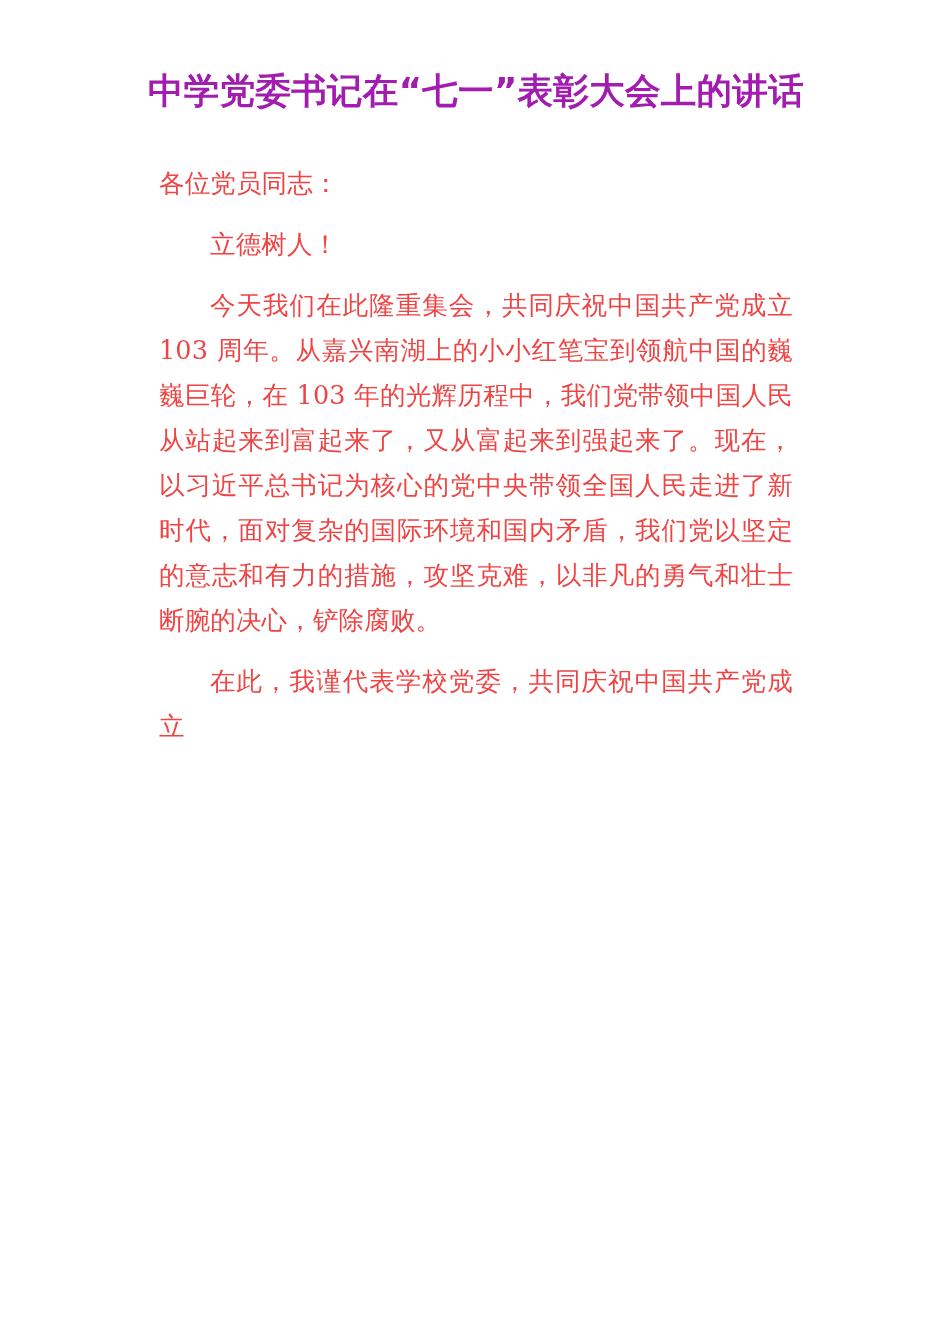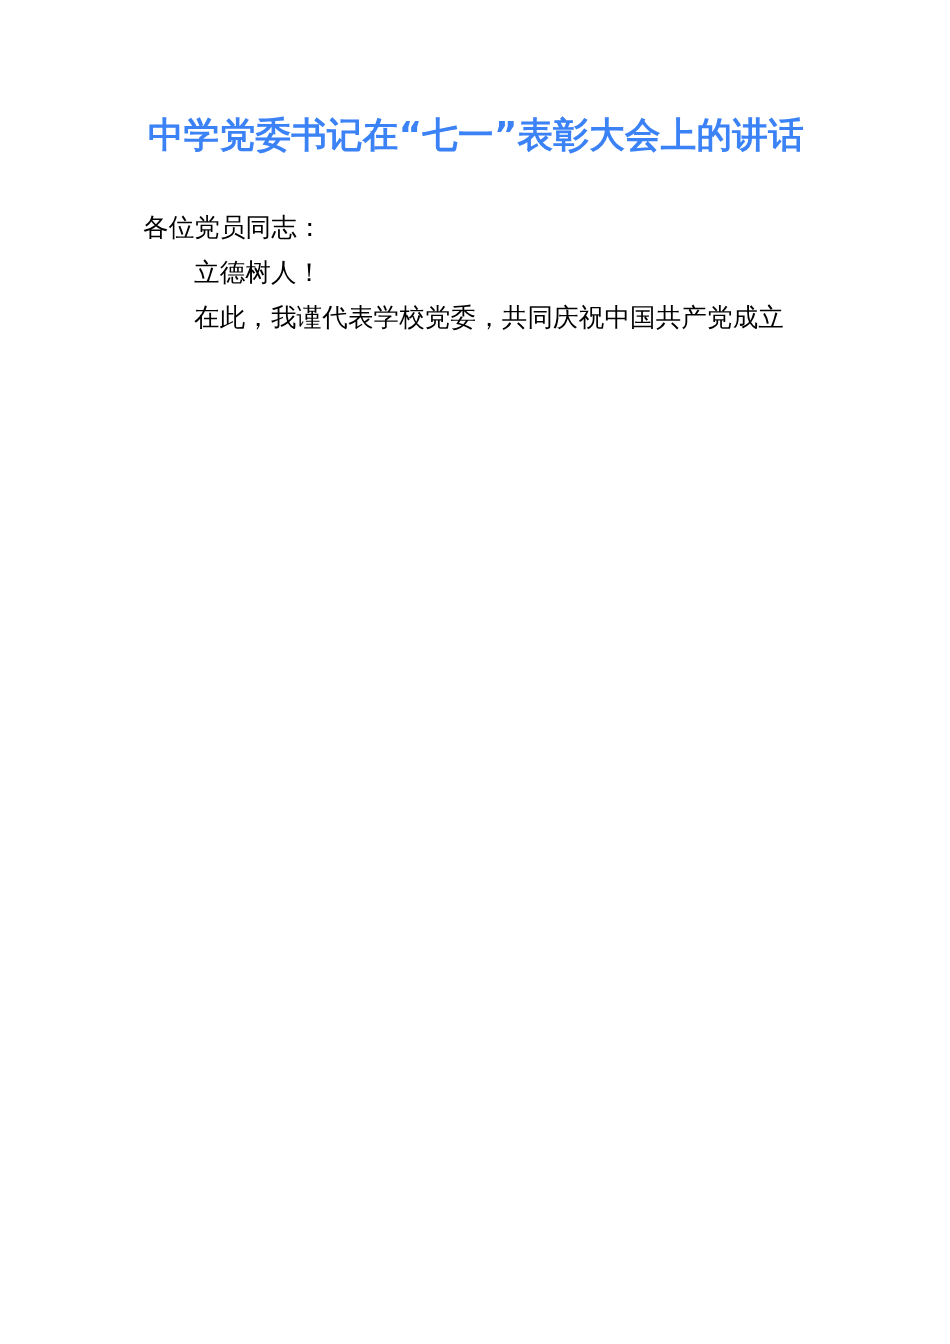--- a/index.html
+++ b/index.html
@@ -26,45 +26,45 @@
   .page-body {
     position: absolute;
     left: 143px;
     top: 0;
     width: 666px;
   }
 
   
   .doc-title {
     margin: 0;
-    padding-top: 107px;
+    padding-top: 63px;
     font-family: "DejaVu Sans", "Liberation Sans", sans-serif;
     font-weight: 700;
     font-size: 35.5px;
     line-height: 56px;
     text-align: center;
     letter-spacing: 0.3px;
-    color: #3b82f6;
+    color: #a21caf;
     word-break: break-all;
   }
 
   
   .body-block {
     margin-top: 42px;
   }
 
   p.para {
-    margin: 0;
+    margin: 16px;
     font-family: "DejaVu Serif", "Liberation Serif", serif;
     font-size: 25.5px;
     line-height: 45px;
     text-align: justify;
     text-justify: inter-ideograph;
     letter-spacing: 0.15px;
-    color: #000000;
+    color: #ef4444;
     word-break: break-all;
     white-space: pre-wrap;
   }
 
   p.para.indent {
     text-indent: 2em;
   }
 
   p.para.no-indent {
     text-indent: 0;
@@ -77,19 +77,20 @@
   <div class="page-body">
 
     <h1 class="doc-title">中学党委书记在“七一”表彰大会上的讲话</h1>
 
     <div class="body-block">
 
       <p class="para no-indent">各位党员同志：</p>
 
       <p class="para indent">立德树人！</p>
 
+      <p class="para indent">今天我们在此隆重集会，共同庆祝中国共产党成立 103 周年。从嘉兴南湖上的小小红笔宝到领航中国的巍巍巨轮，在 103 年的光辉历程中，我们党带领中国人民从站起来到富起来了，又从富起来到强起来了。现在，以习近平总书记为核心的党中央带领全国人民走进了新时代，面对复杂的国际环境和国内矛盾，我们党以坚定的意志和有力的措施，攻坚克难，以非凡的勇气和壮士断腕的决心，铲除腐败。</p>
 
 
       <p class="para indent">在此，我谨代表学校党委，共同庆祝中国共产党成立</p>
 
     </div>
   </div>
 </div>
 
 </body></html>

